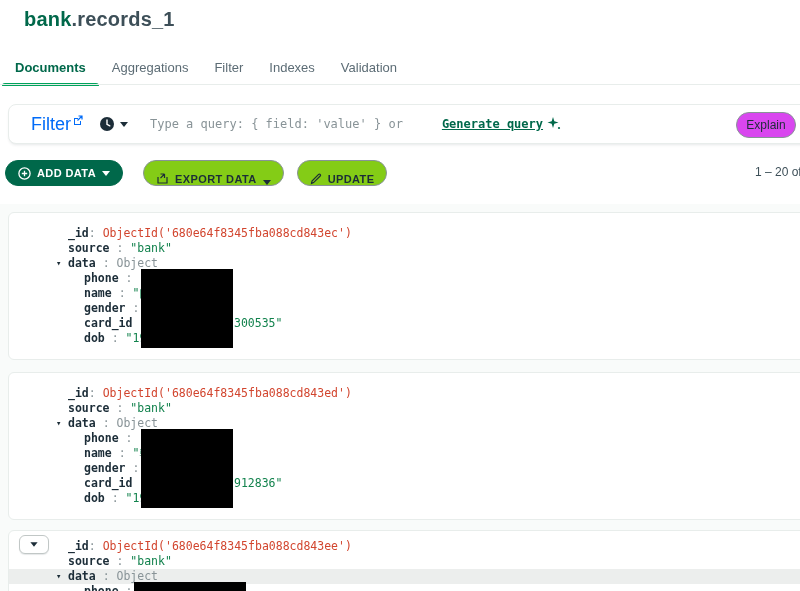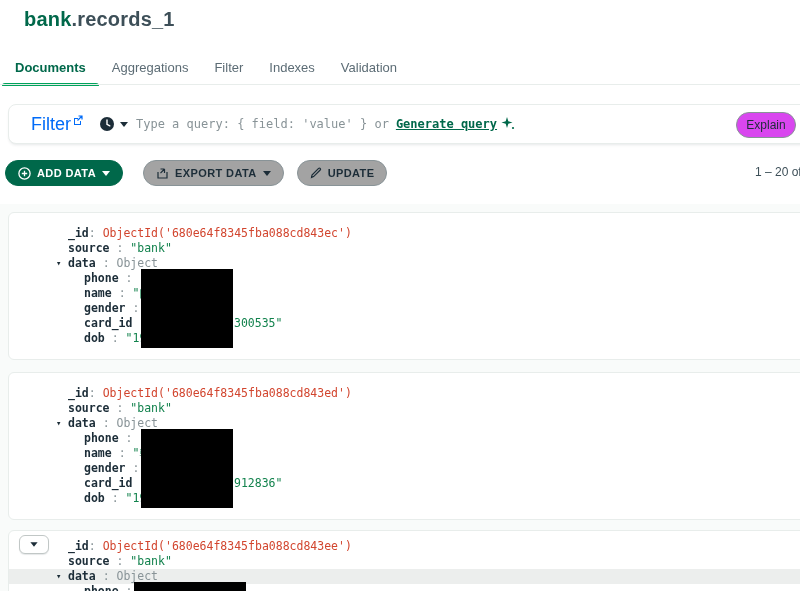--- a/index.html
+++ b/index.html
@@ -21,32 +21,32 @@
 
   
   .query-bar { position:absolute; left:8px; top:104px; width:812px; height:40px; background:#fff;
     border:1px solid #E8EDEB; border-radius:8px; display:flex; align-items:center;
     box-shadow:0 2px 3px -1px rgba(0,30,43,.10); }
   .filter-link { display:flex; align-items:flex-start; margin-left:22px; color:#016BF8; font-size:18px; font-weight:400; cursor:pointer; }
   .filter-link svg { margin:1px 0 0 2px; }
   .history-btn { display:flex; align-items:center; margin-left:16px; cursor:pointer; }
   .caret { width:0; height:0; border-left:4px solid transparent; border-right:4px solid transparent; border-top:5px solid #1C2D38; display:inline-block; }
   .history-btn .caret { margin-left:5px; }
-  .query-input { margin-left:8px; display:flex; align-items:center; font-family:"DejaVu Sans Mono", monospace; font-size:12px; color:#889397; white-space:pre; cursor:text; }
+  .query-input { margin-left:22px; display:flex; align-items:center; font-family:"DejaVu Sans Mono", monospace; font-size:12px; color:#889397; white-space:pre; cursor:text;gap:32px; }
   .gen-query { margin-left:7px; color:#00684A; font-weight:700; text-decoration:underline; cursor:pointer; display:flex; align-items:flex-end; }
   .sparkle { margin-left:4px; display:inline-flex; }
   .explain-btn { position:absolute; left:727px; top:7px; width:60px; height:26px; border:1px solid #889397; border-radius:13px;
     background:#d946ef; font-size:12px; font-weight:500; color:#1C2D38; display:flex; align-items:center; justify-content:center; cursor:pointer; }
 
   
   .toolbar { position:absolute; left:5px; top:160px; width:792px; height:26px; display:flex; align-items:center; }
   .btn { height:26px; display:inline-flex; align-items:center; gap:6px; border-radius:13px; font-size:11px; font-weight:700;
     letter-spacing:.4px; padding:0 12px; cursor:pointer; white-space:nowrap; }
   .btn-green { background:#00684A; color:#fff; border:1px solid #00684A; margin-right:20px; }
-  .btn-ghost { background:#a3a3a3; color:#1C2D38; border:1px solid #889397; margin-right:13px; }
+  .btn-ghost { background:#84cc16; color:#1C2D38; border:1px solid #889397; margin-right:13px;align-items:flex-end; }
   .btn .caret { border-top-color:#1C2D38; }
   .btn-green .caret { border-top-color:#fff; }
   .pagination { position:absolute; left:750px; top:5px; font-size:12px; color:#3D4F58; white-space:nowrap; }
 
   
   .content { position:absolute; left:0; top:204px; width:800px; height:399px; background:#F9FBFA; }
   .doc-card { position:absolute; left:8px; width:812px; background:#fff; border:1px solid #E8EDEB; border-radius:6px; overflow:hidden; }
   .line { position:relative; height:15px; line-height:15px; font-family:"DejaVu Sans Mono", monospace; font-size:11.5px; white-space:pre; }
   .line.hl { background:#ECEEED; }
   .ind1 { padding-left:59px; }

